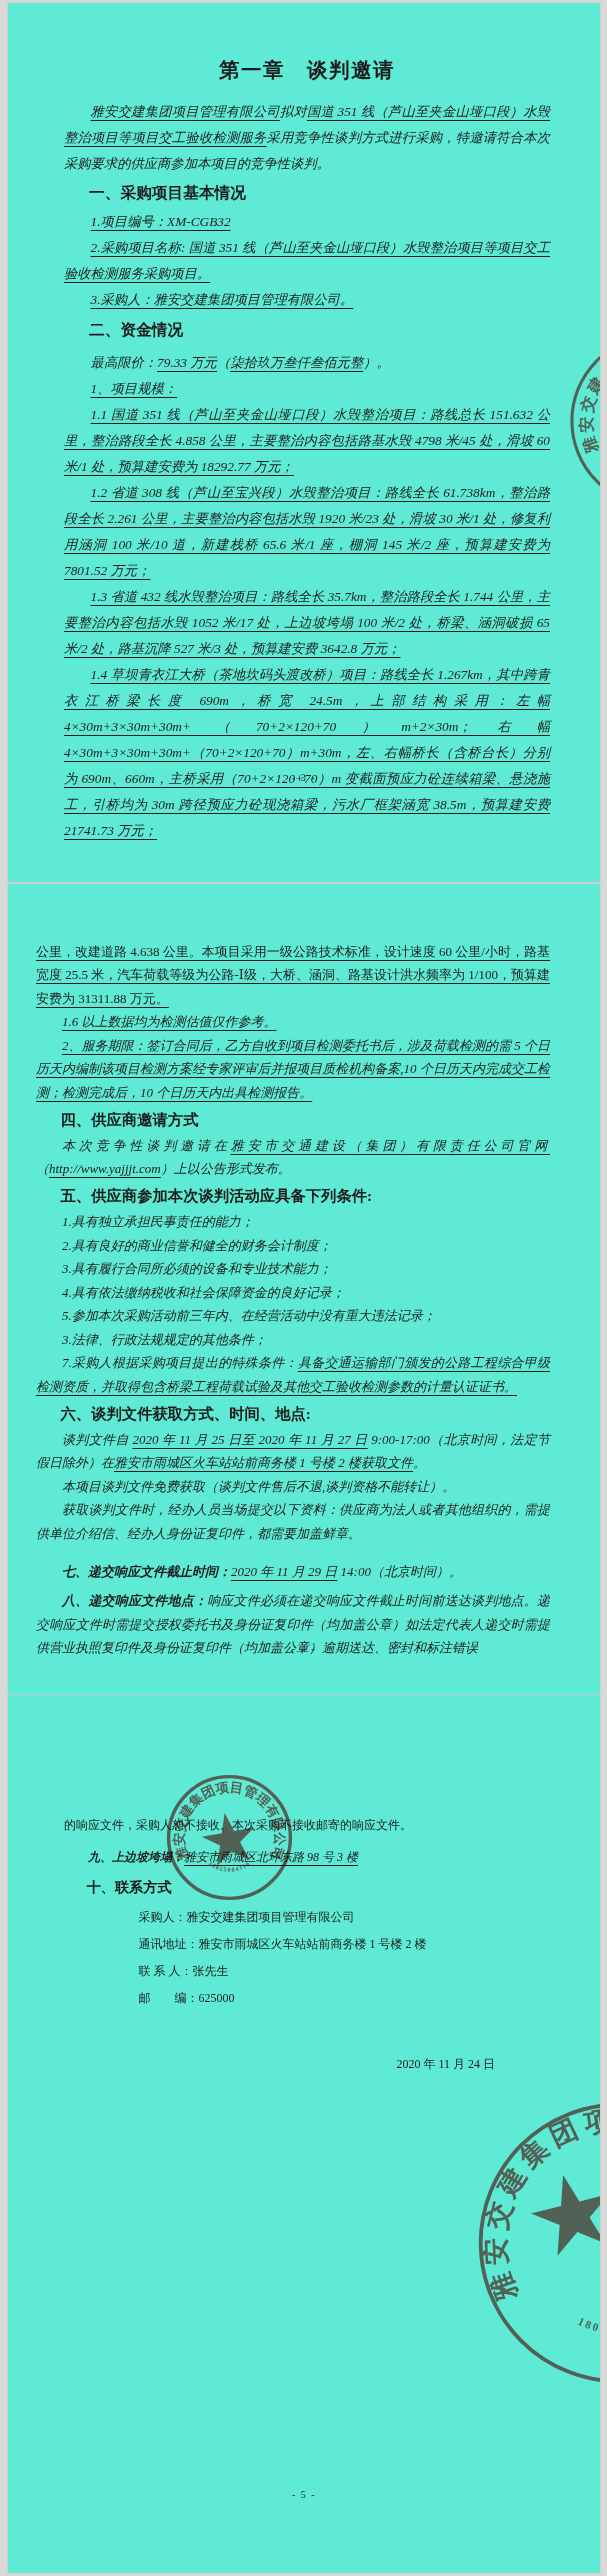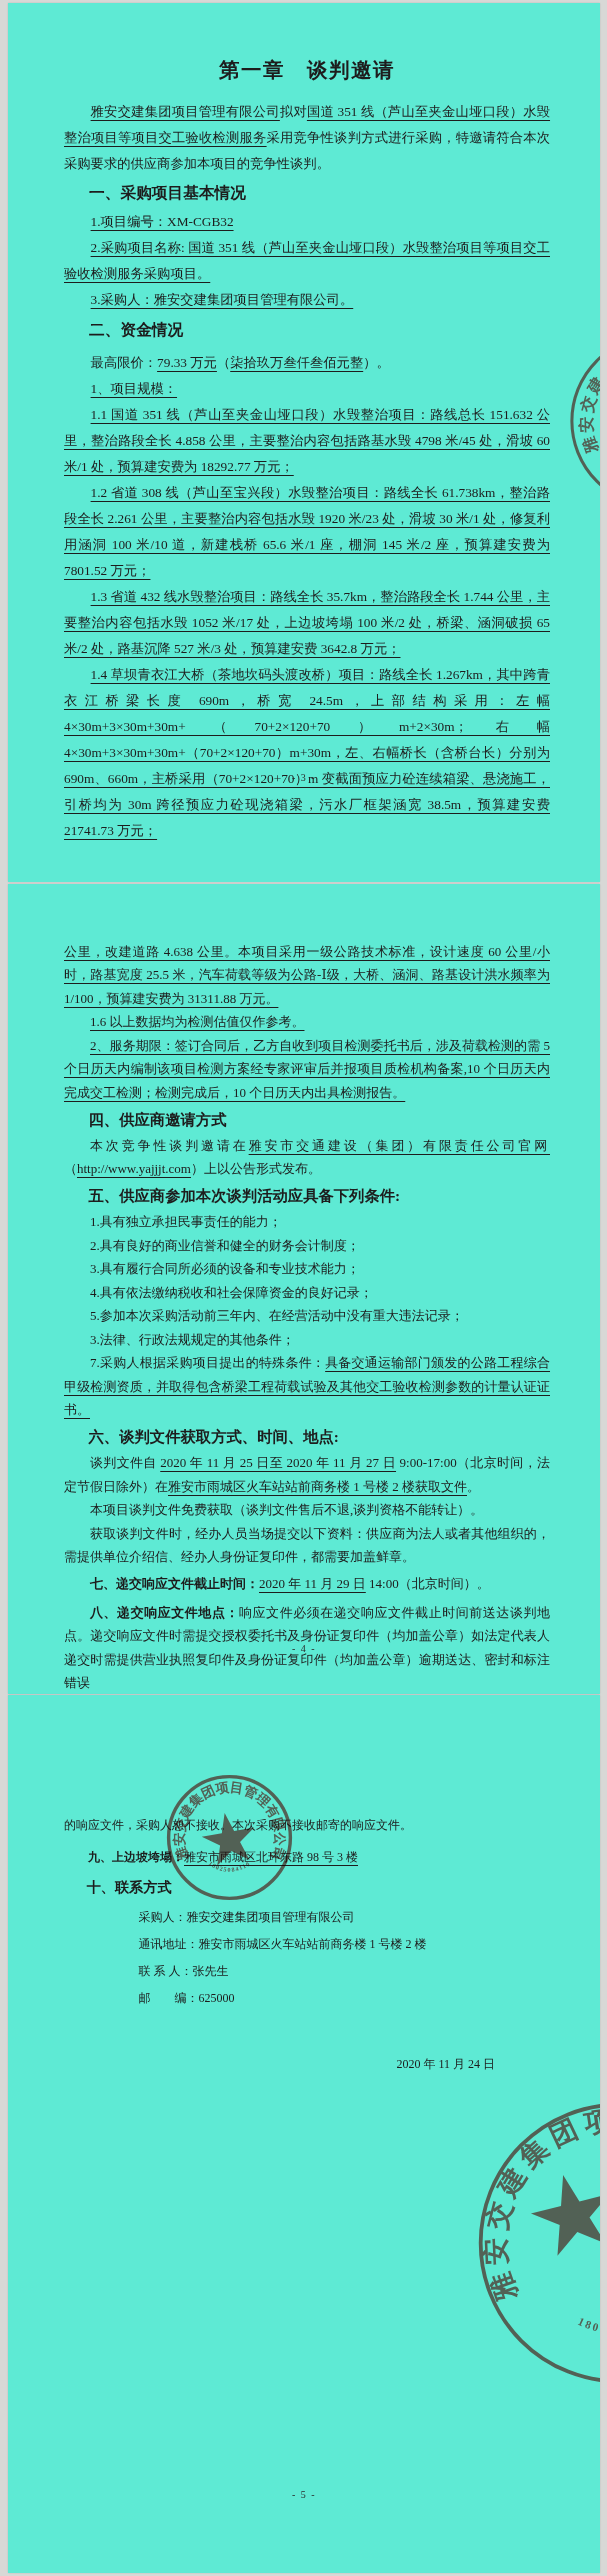--- a/index.html
+++ b/index.html
@@ -16,24 +16,24 @@
     margin:0 auto 1.5px auto;
     background:#5eead4;
     overflow:hidden;
     box-shadow:0 0 1.5px rgba(0,0,0,.15);
   }
   .p3{height:879px;}
   .p4{height:810px;}
   .p5{height:878px;}
   .content{padding:0 50px 0 56px;}
   .p3 .content{padding-top:52px;font-size:13.3px;line-height:26px;}
-  .p4 .content{padding-top:56px;font-size:13px;line-height:23.5px;}
+  .p4 .content{padding-top:56px;font-size:13px;line-height:23.5px;padding-left:28px;}
   .p5 .content{padding-top:117px;font-size:12px;line-height:27px;}
   .blk{text-align:justify;}
-  .blk.ind{text-indent:2em;}
+  .blk.ind{text-indent:2em;font-style:italic;}
   .title{
     text-align:center;text-indent:0;
     font-size:20.5px;font-weight:bold;letter-spacing:1.5px;
     margin:0 0 13.7px 0;line-height:30px;
   }
   .heading{font-weight:bold;font-size:1.18em;margin:3.8px 0 2.3px 0;text-indent:1.6em;}
   .contact{text-indent:0;margin-left:6.2em;text-align:left;}
   .date{text-align:right;text-indent:0;padding-right:55px;}
   .u{text-decoration:underline;text-underline-offset:3.8px;text-decoration-thickness:0.8px;}
   .b{font-weight:bold;}
@@ -93,21 +93,21 @@
       <div class="blk para ind"><span class="">2.具有良好的商业信誉和健全的财务会计制度；</span></div>
       <div class="blk para ind"><span class="">3.具有履行合同所必须的设备和专业技术能力；</span></div>
       <div class="blk para ind"><span class="">4.具有依法缴纳税收和社会保障资金的良好记录；</span></div>
       <div class="blk para ind"><span class="">5.参加本次采购活动前三年内、在经营活动中没有重大违法记录；</span></div>
       <div class="blk para ind"><span class="">3.法律、行政法规规定的其他条件；</span></div>
       <div class="blk para ind"><span class="">7.采购人根据采购项目提出的特殊条件：</span><span class="u ">具备交通运输部门颁发的公路工程综合甲级检测资质，并取得包含桥梁工程荷载试验及其他交工验收检测参数的计量认证证书。</span></div>
       <div class="blk heading"><span class="b ">六、谈判文件获取方式、时间、地点:</span></div>
       <div class="blk para ind"><span class="">谈判文件自 </span><span class="u ">2020 年 11 月 25 日至 2020 年 11 月 27 日</span><span class=""> 9:00-17:00（北京时间，法定节假日除外）在</span><span class="u ">雅安市雨城区火车站站前商务楼 1 号楼 2 楼获取文件</span><span class="">。</span></div>
       <div class="blk para ind"><span class="">本项目谈判文件免费获取（谈判文件售后不退,谈判资格不能转让）。</span></div>
       <div class="blk para ind"><span class="">获取谈判文件时，经办人员当场提交以下资料：供应商为法人或者其他组织的，需提供单位介绍信、经办人身份证复印件，都需要加盖鲜章。</span></div>
-      <div class="blk para ind" style="margin-top: 3px;"><span class="b ">七、递交响应文件截止时间：</span><span class="u ">2020 年 11 月 29 日</span><span class=""> 14:00（北京时间）。</span></div>
+      <div class="blk para ind" style="margin-top: 15px;"><span class="b ">七、递交响应文件截止时间：</span><span class="u ">2020 年 11 月 29 日</span><span class=""> 14:00（北京时间）。</span></div>
       <div class="blk para ind" style="margin-top: 5.3px;"><span class="b ">八、递交响应文件地点：</span><span class="">响应文件必须在递交响应文件截止时间前送达谈判地点。递交响应文件时需提交授权委托书及身份证复印件（均加盖公章）如法定代表人递交时需提供营业执照复印件及身份证复印件（均加盖公章）逾期送达、密封和标注错误</span></div>
     </div>
   <div class="pagenum">- 4 -</div>
 </div>
 
 <div class="page p5">
   <div class="content">
       <div class="blk para"><span class="">的响应文件，采购人恕不接收。本次采购不接收邮寄的响应文件。</span></div>
       <div class="blk para ind" style="margin-top: 4.6px;"><span class="b ">九、上边坡垮塌：</span><span class="u ">雅安市雨城区北环东路 98 号 3 楼</span></div>
       <div class="blk heading"><span class="b ">十、联系方式</span></div>

